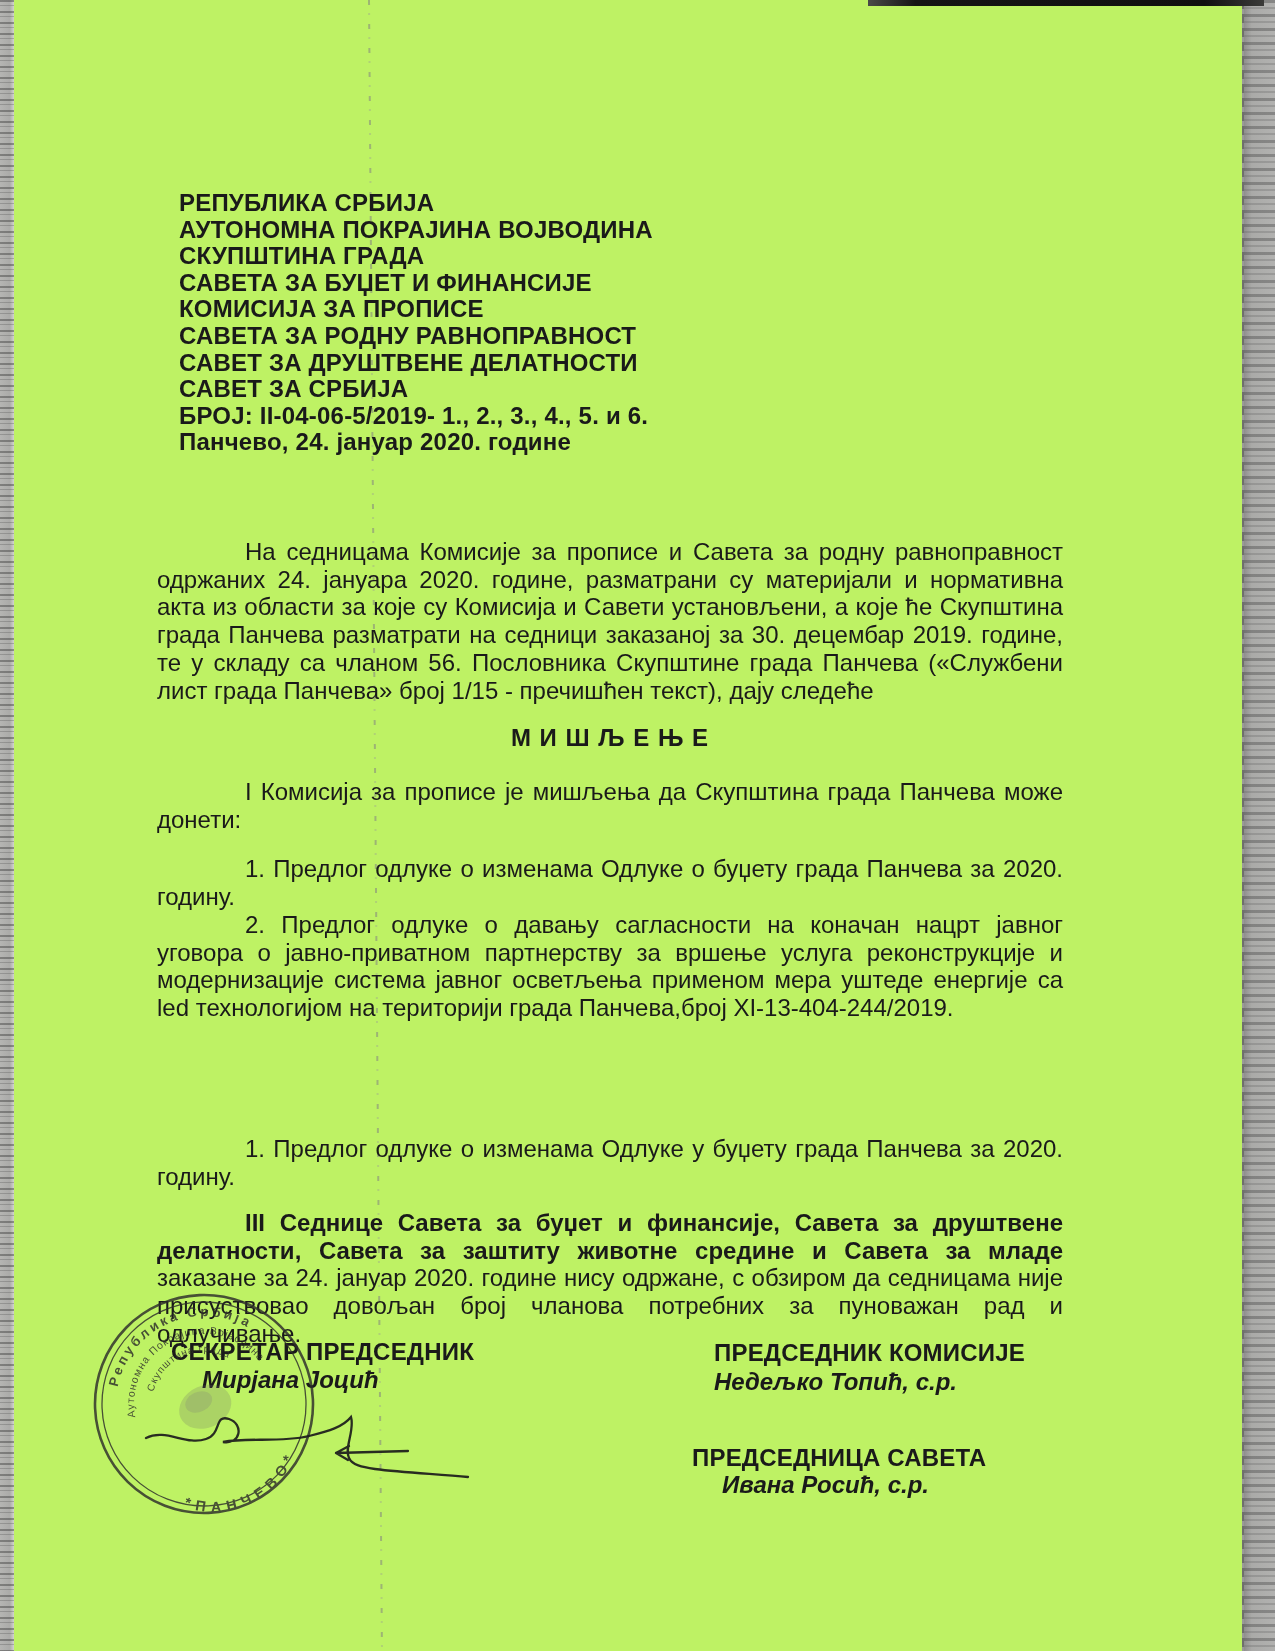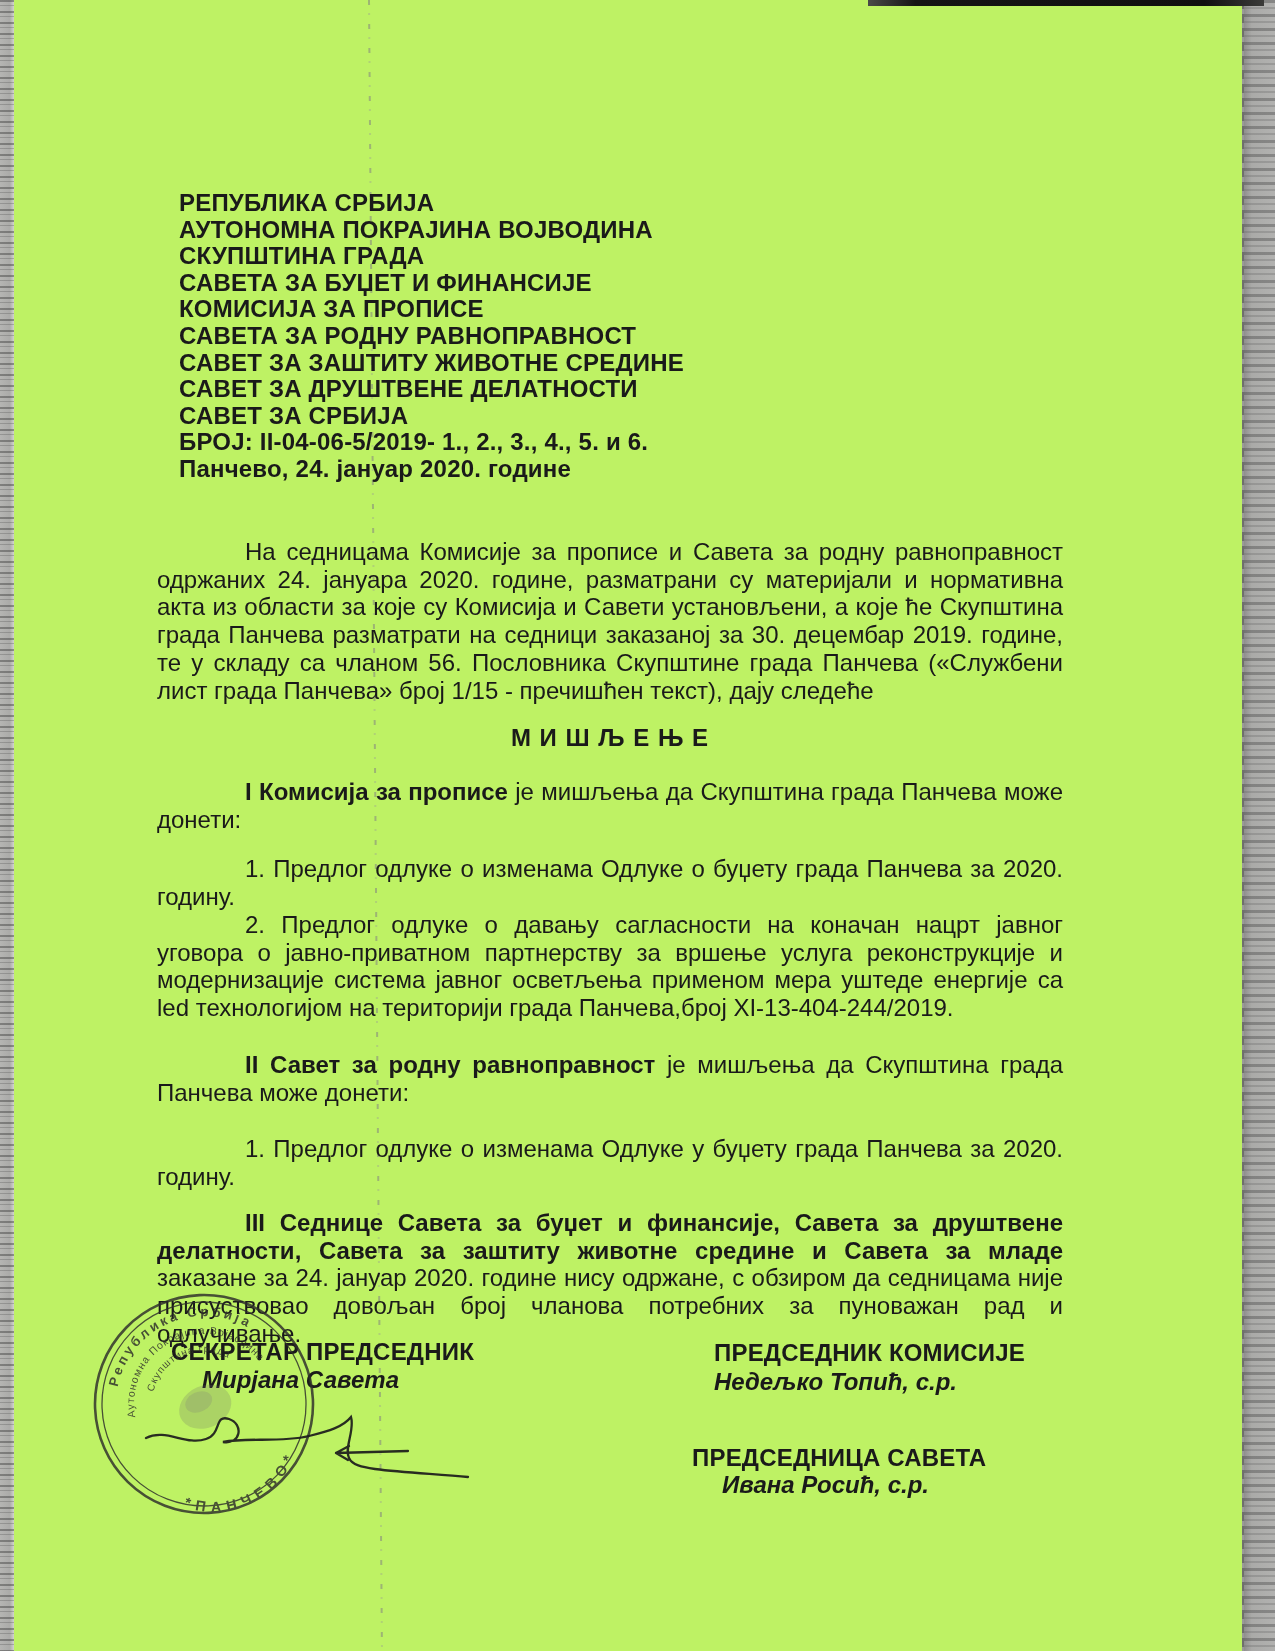--- a/index.html
+++ b/index.html
@@ -86,42 +86,40 @@
   <div class="scan-top-bar"></div>
   <div class="fold-line"></div>
 
   <div class="hdr">
     <div>РЕПУБЛИКА СРБИЈА</div>
     <div>АУТОНОМНА ПОКРАЈИНА ВОЈВОДИНА</div>
     <div>СКУПШТИНА ГРАДА</div>
     <div>САВЕТА ЗА БУЏЕТ И ФИНАНСИЈЕ</div>
     <div>КОМИСИЈА ЗА ПРОПИСЕ</div>
     <div>САВЕТА ЗА РОДНУ РАВНОПРАВНОСТ</div>
-    <div>САВЕТ ЗА ЗАШТИТУ ЖИВОТНЕ СРЕДИНЕ</div>
     <div>САВЕТ ЗА ДРУШТВЕНЕ ДЕЛАТНОСТИ</div>
     <div>САВЕТ ЗА СРБИЈА</div>
     <div>БРОЈ: II-04-06-5/2019- 1., 2., 3., 4., 5. и 6.</div>
     <div>Панчево,  24. јануар 2020. године</div>
   </div>
 
   <div class="para indent p-intro">На седницама   Комисије за прописе и Савета за родну равноправност одржаних 24. јануара 2020. године, разматрани су материјали и нормативна акта из области за које су Комисија и Савети  установљени, а које ће Скупштина града Панчева разматрати на седници заказаној за 30. децембар 2019. године, те у складу са чланом 56. Пословника Скупштине града Панчева («Службени лист града Панчева» број 1/15 - пречишћен текст), дају следеће</div>
 
   <div class="para p-title">М И Ш Љ Е Њ Е</div>
 
-  <div class="para indent p-s1lead"><span style="font-weight: bold;">I Комисија за прописе</span><span>  је мишљења да Скупштина града Панчева може донети:</span></div>
+  <div class="para indent p-s1lead"><span style="font-weight: normal;">I Комисија за прописе</span><span>  је мишљења да Скупштина града Панчева може донети:</span></div>
   <div class="para indent p-s1i1">1. Предлог одлуке о изменама Одлуке о буџету града Панчева за 2020. годину.</div>
   <div class="para indent p-s1i2">2.  Предлог одлуке о давању сагласности на коначан нацрт јавног уговора о јавно-приватном партнерству за вршење услуга реконструкције и модернизације система јавног осветљења применом мера уштеде енергије са led технологијом на територији града Панчева,број XI-13-404-244/2019.</div>
 
-  <div class="para indent p-s2lead"><span style="font-weight: bold;">II Савет за родну равноправност</span><span>  је мишљења да Скупштина града Панчева може донети:</span></div>
   <div class="para indent p-s2i1">1. Предлог одлуке о изменама Одлуке у буџету града Панчева за 2020. годину.</div>
 
   <div class="para indent p-s3"><span style="font-weight: bold; margin-top: 12px;">III Седнице Савета за буџет и финансије, Савета за друштвене делатности, Савета за заштиту животне средине и  Савета за младе</span><span> заказане за 24. јануар 2020. године нису одржане, с обзиром да седницама није присуствовао довољан број чланова  потребних за пуноважан рад и одлучивање.</span></div>
 
   <div class="sig-title t-secretary">СЕКРЕТАР ПРЕДСЕДНИК</div>
-  <div class="sig-name n-secretary">Мирјана Савета</div>
+  <div class="sig-name n-secretary">Мирјана Јоцић</div>
 
   <div class="sig-title t-komisija">ПРЕДСЕДНИК КОМИСИЈЕ</div>
   <div class="sig-name n-komisija">Недељко Топић, с.р.</div>
 
   <div class="sig-title t-savet">ПРЕДСЕДНИЦА САВЕТА</div>
   <div class="sig-name n-savet">Ивана Росић, с.р.</div>
 
   <svg class="stamp" viewBox="0 0 232 232">
     <defs>
       <path id="arcOuter" d="M 28 116 A 88 88 0 0 1 204 116"></path>

